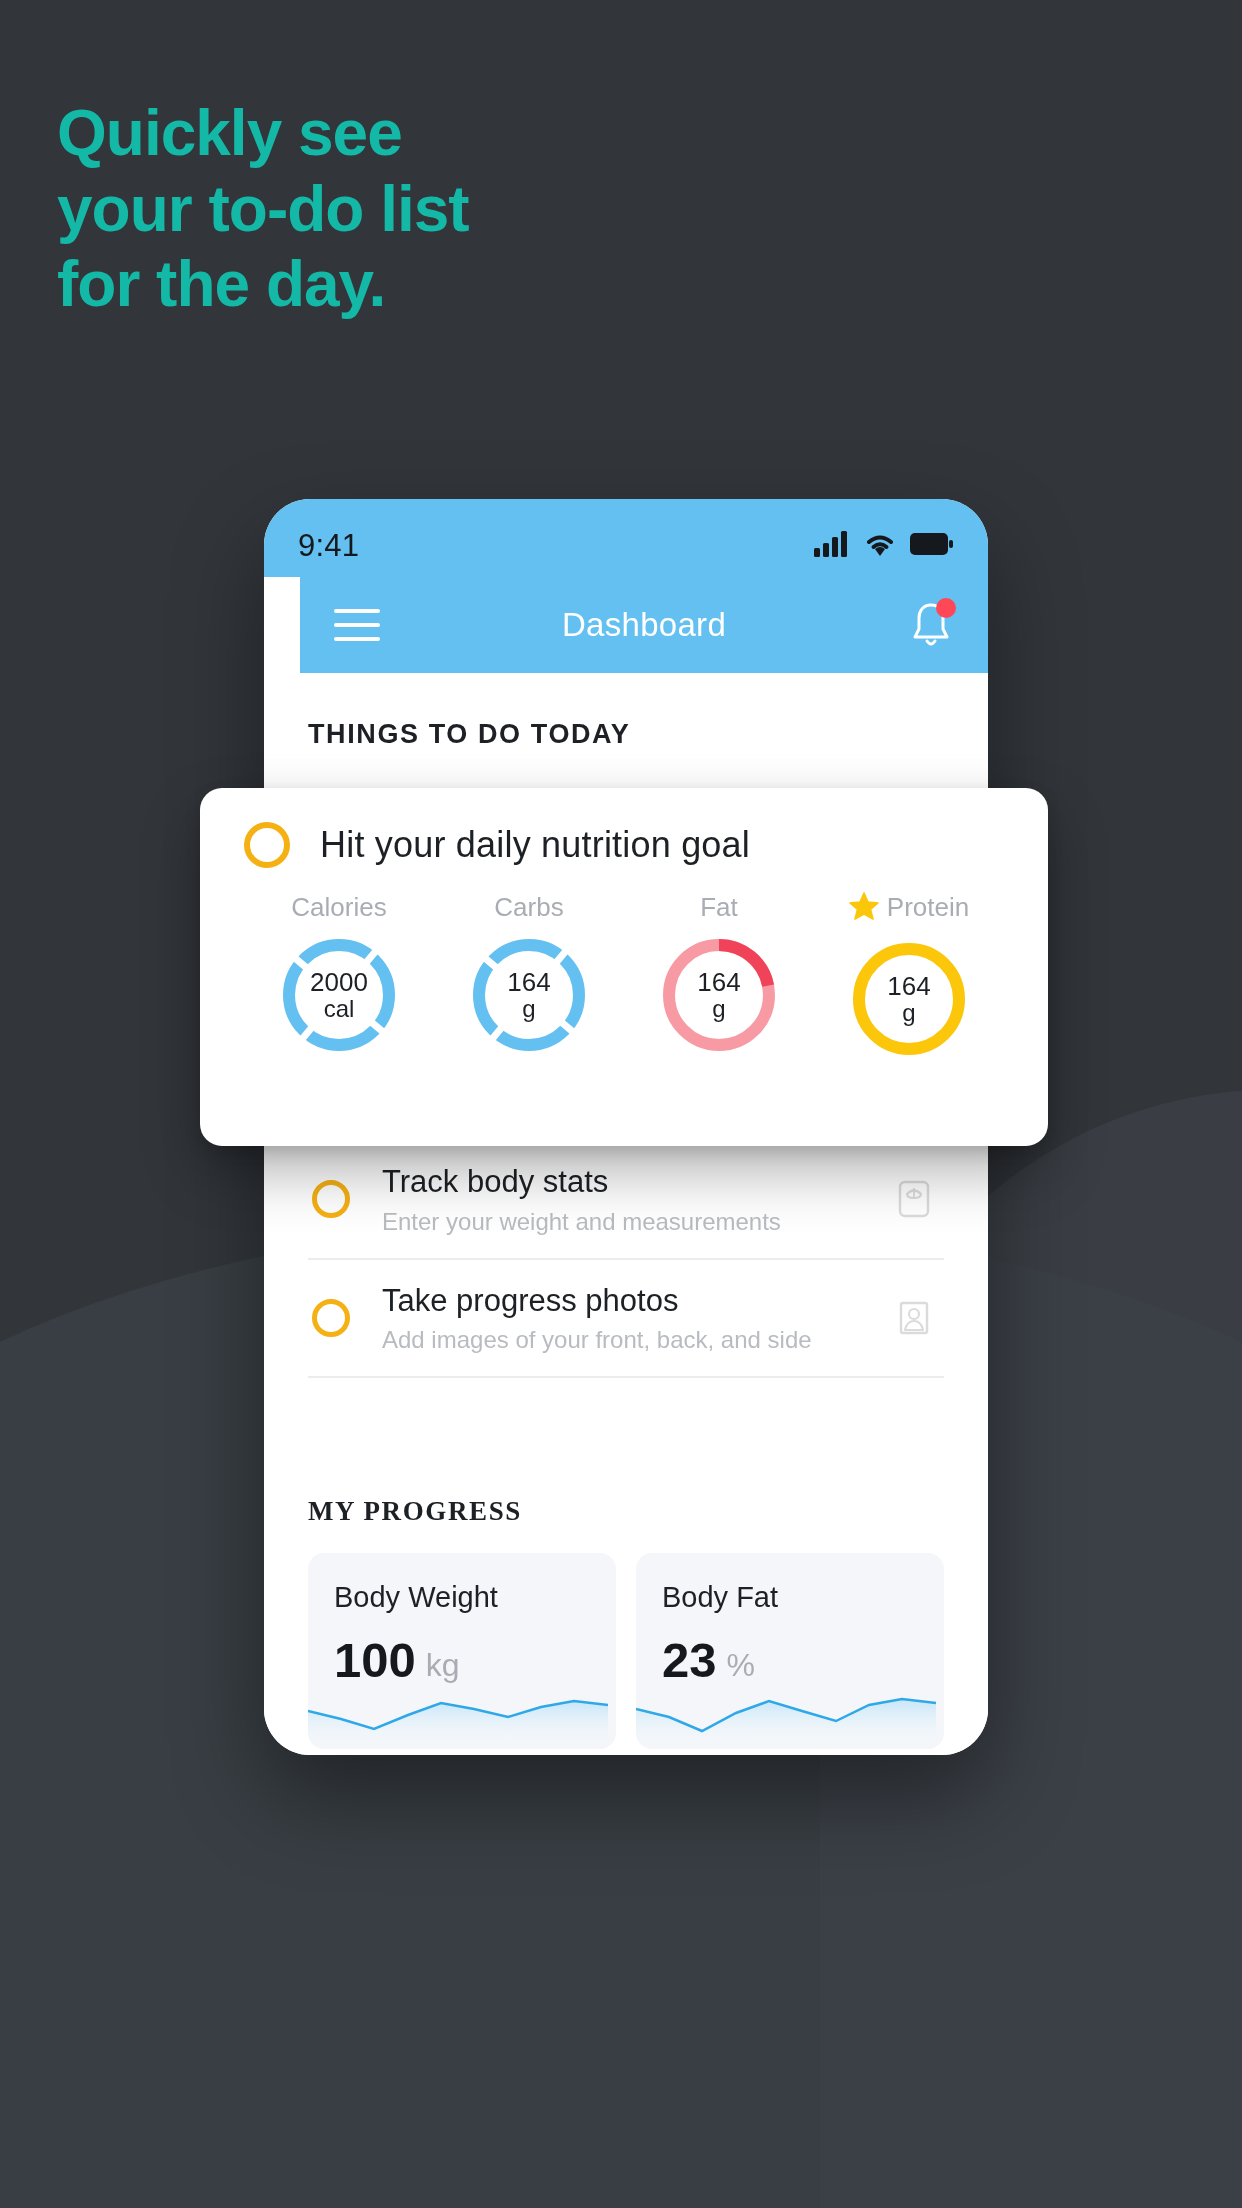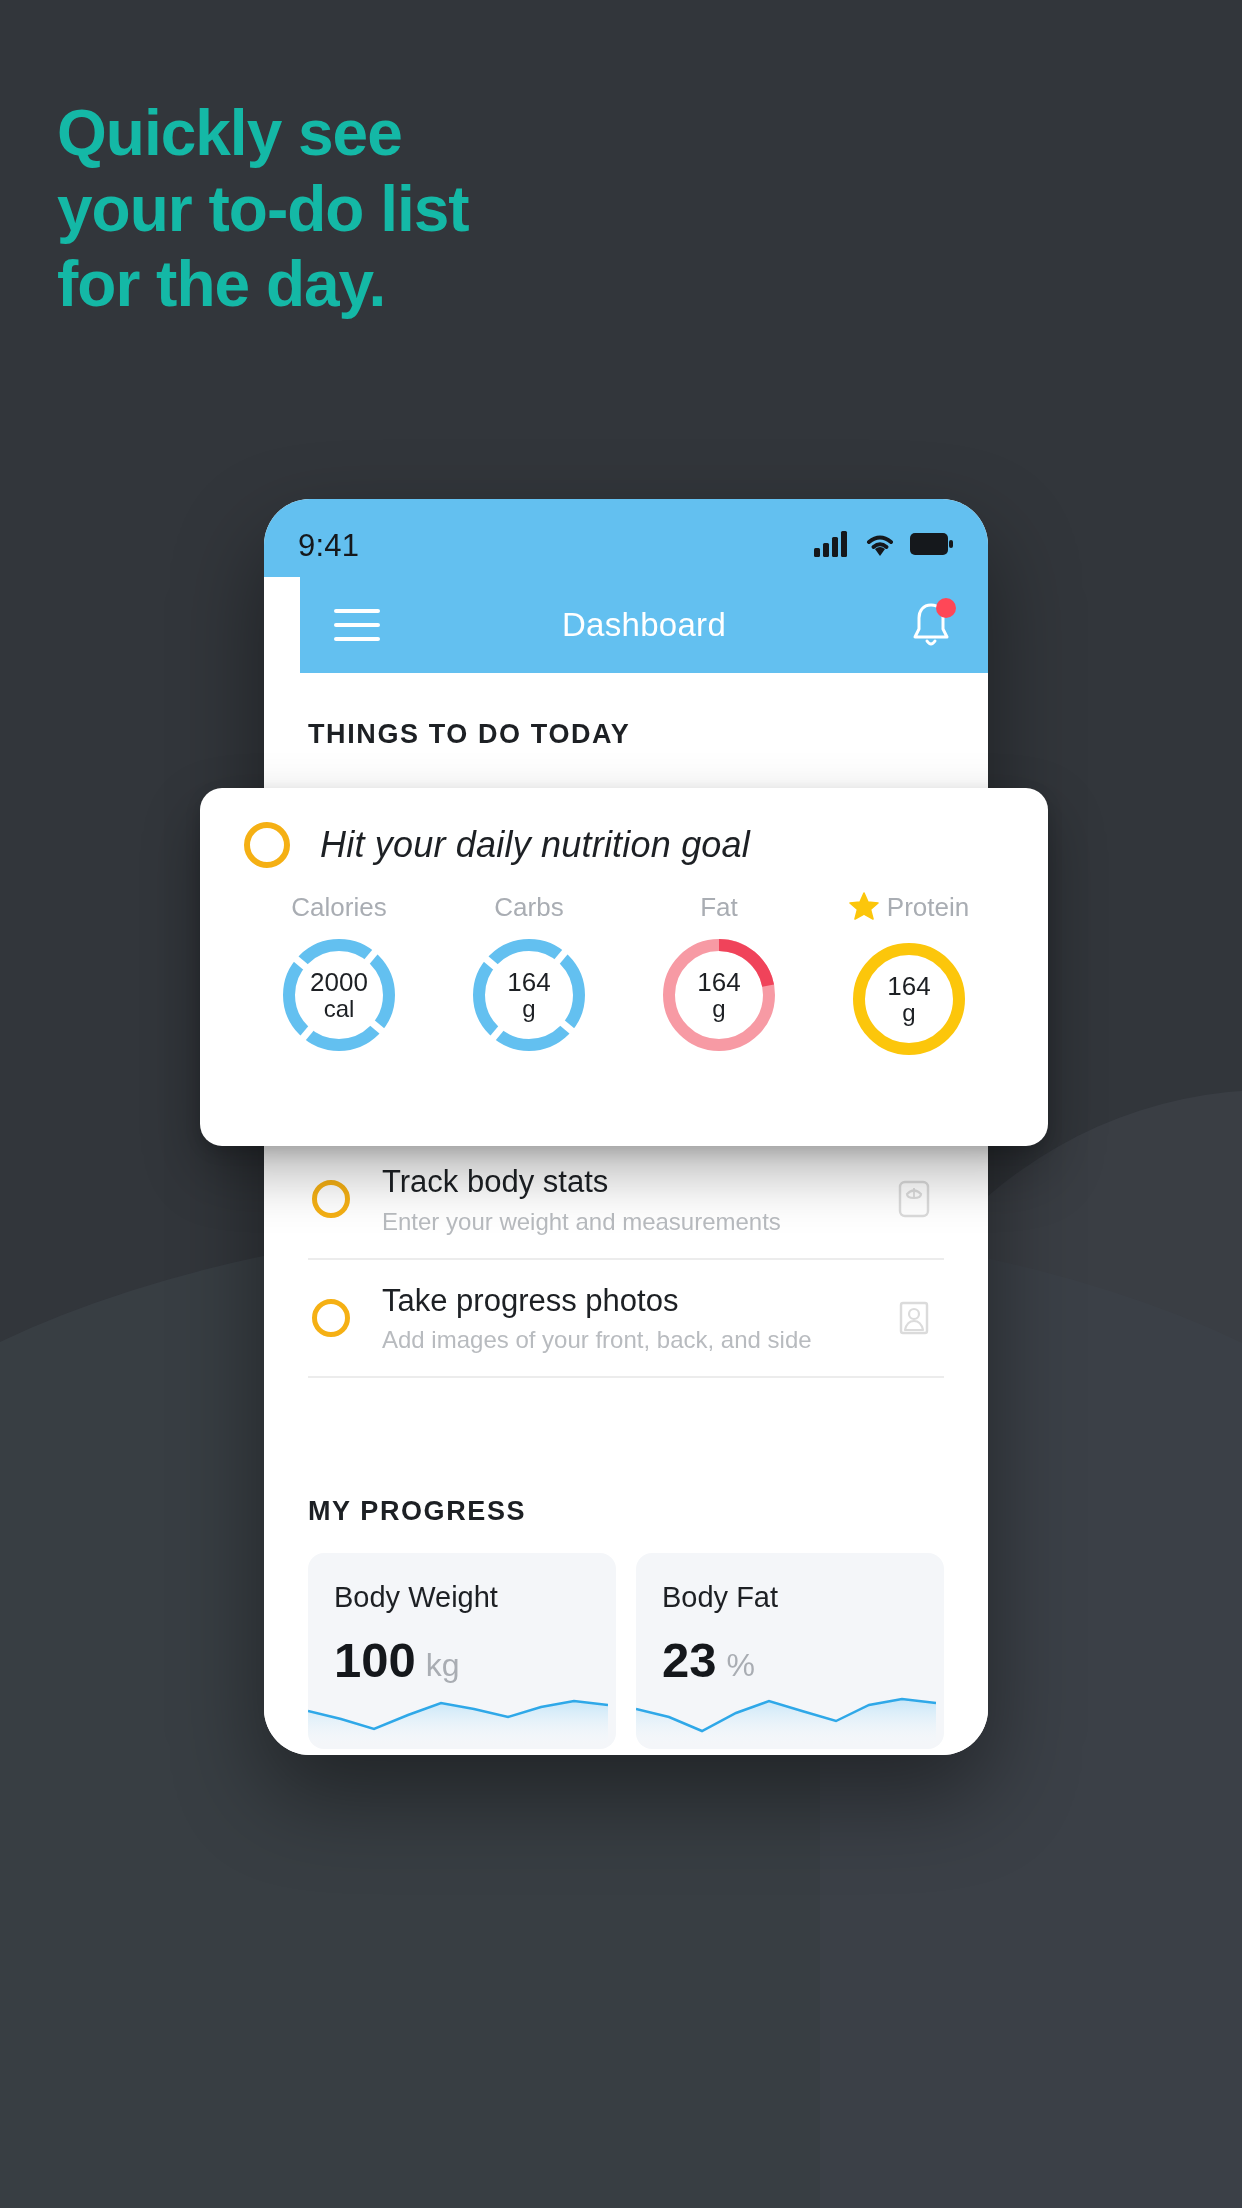--- a/index.html
+++ b/index.html
@@ -134,21 +134,21 @@
     margin-right: 32px;
   }
   .ring-check.green { border-color: #45c85a; }
   .todo-text { flex: 1; }
   .todo-title { font-size: 31px; color: #1d2024; line-height: 1.25; }
   .todo-sub { font-size: 24px; color: #b8bbbf; margin-top: 6px; }
   .todo-icon { width: 52px; height: 52px; flex: 0 0 auto; opacity: .35; }
 
   .progress-label {
     font-size: 27px; font-weight: bold; letter-spacing: 1.6px;
-    color: #1d2024; padding: 118px 0 0 44px;
+    color: #1d2024; padding: 118px 0 0 44px; font-family: Liberation Serif, serif;
   }
 
   .progress-grid {
     display: grid;
     grid-template-columns: 1fr 1fr;
     gap: 20px;
     padding: 26px 44px 0 44px;
   }
   .pcard {
     position: relative;
@@ -171,21 +171,21 @@
   
   .overlay-card {
     position: absolute;
     left: 200px; top: 788px;
     width: 848px; height: 358px;
     background: #ffffff;
     border-radius: 22px;
     box-shadow: 0 26px 58px rgba(0,0,0,.30), 0 6px 16px rgba(0,0,0,.14);
     padding: 34px 44px 0 44px;
   }
-  .ov-head { display: flex; align-items: center; gap: 30px; font-style: italic; }
+  .ov-head { display: flex; align-items: center; gap: 30px; }
   .ov-ring {
     width: 46px; height: 46px; border-radius: 50%;
     border: 6px solid #f5b014; flex: 0 0 auto;
   }
   .ov-title { font-size: 36px; color: #1d2024; letter-spacing: .2px; }
 
   .macros {
     display: grid;
     grid-template-columns: repeat(4, 1fr);
     margin-top: 24px;

